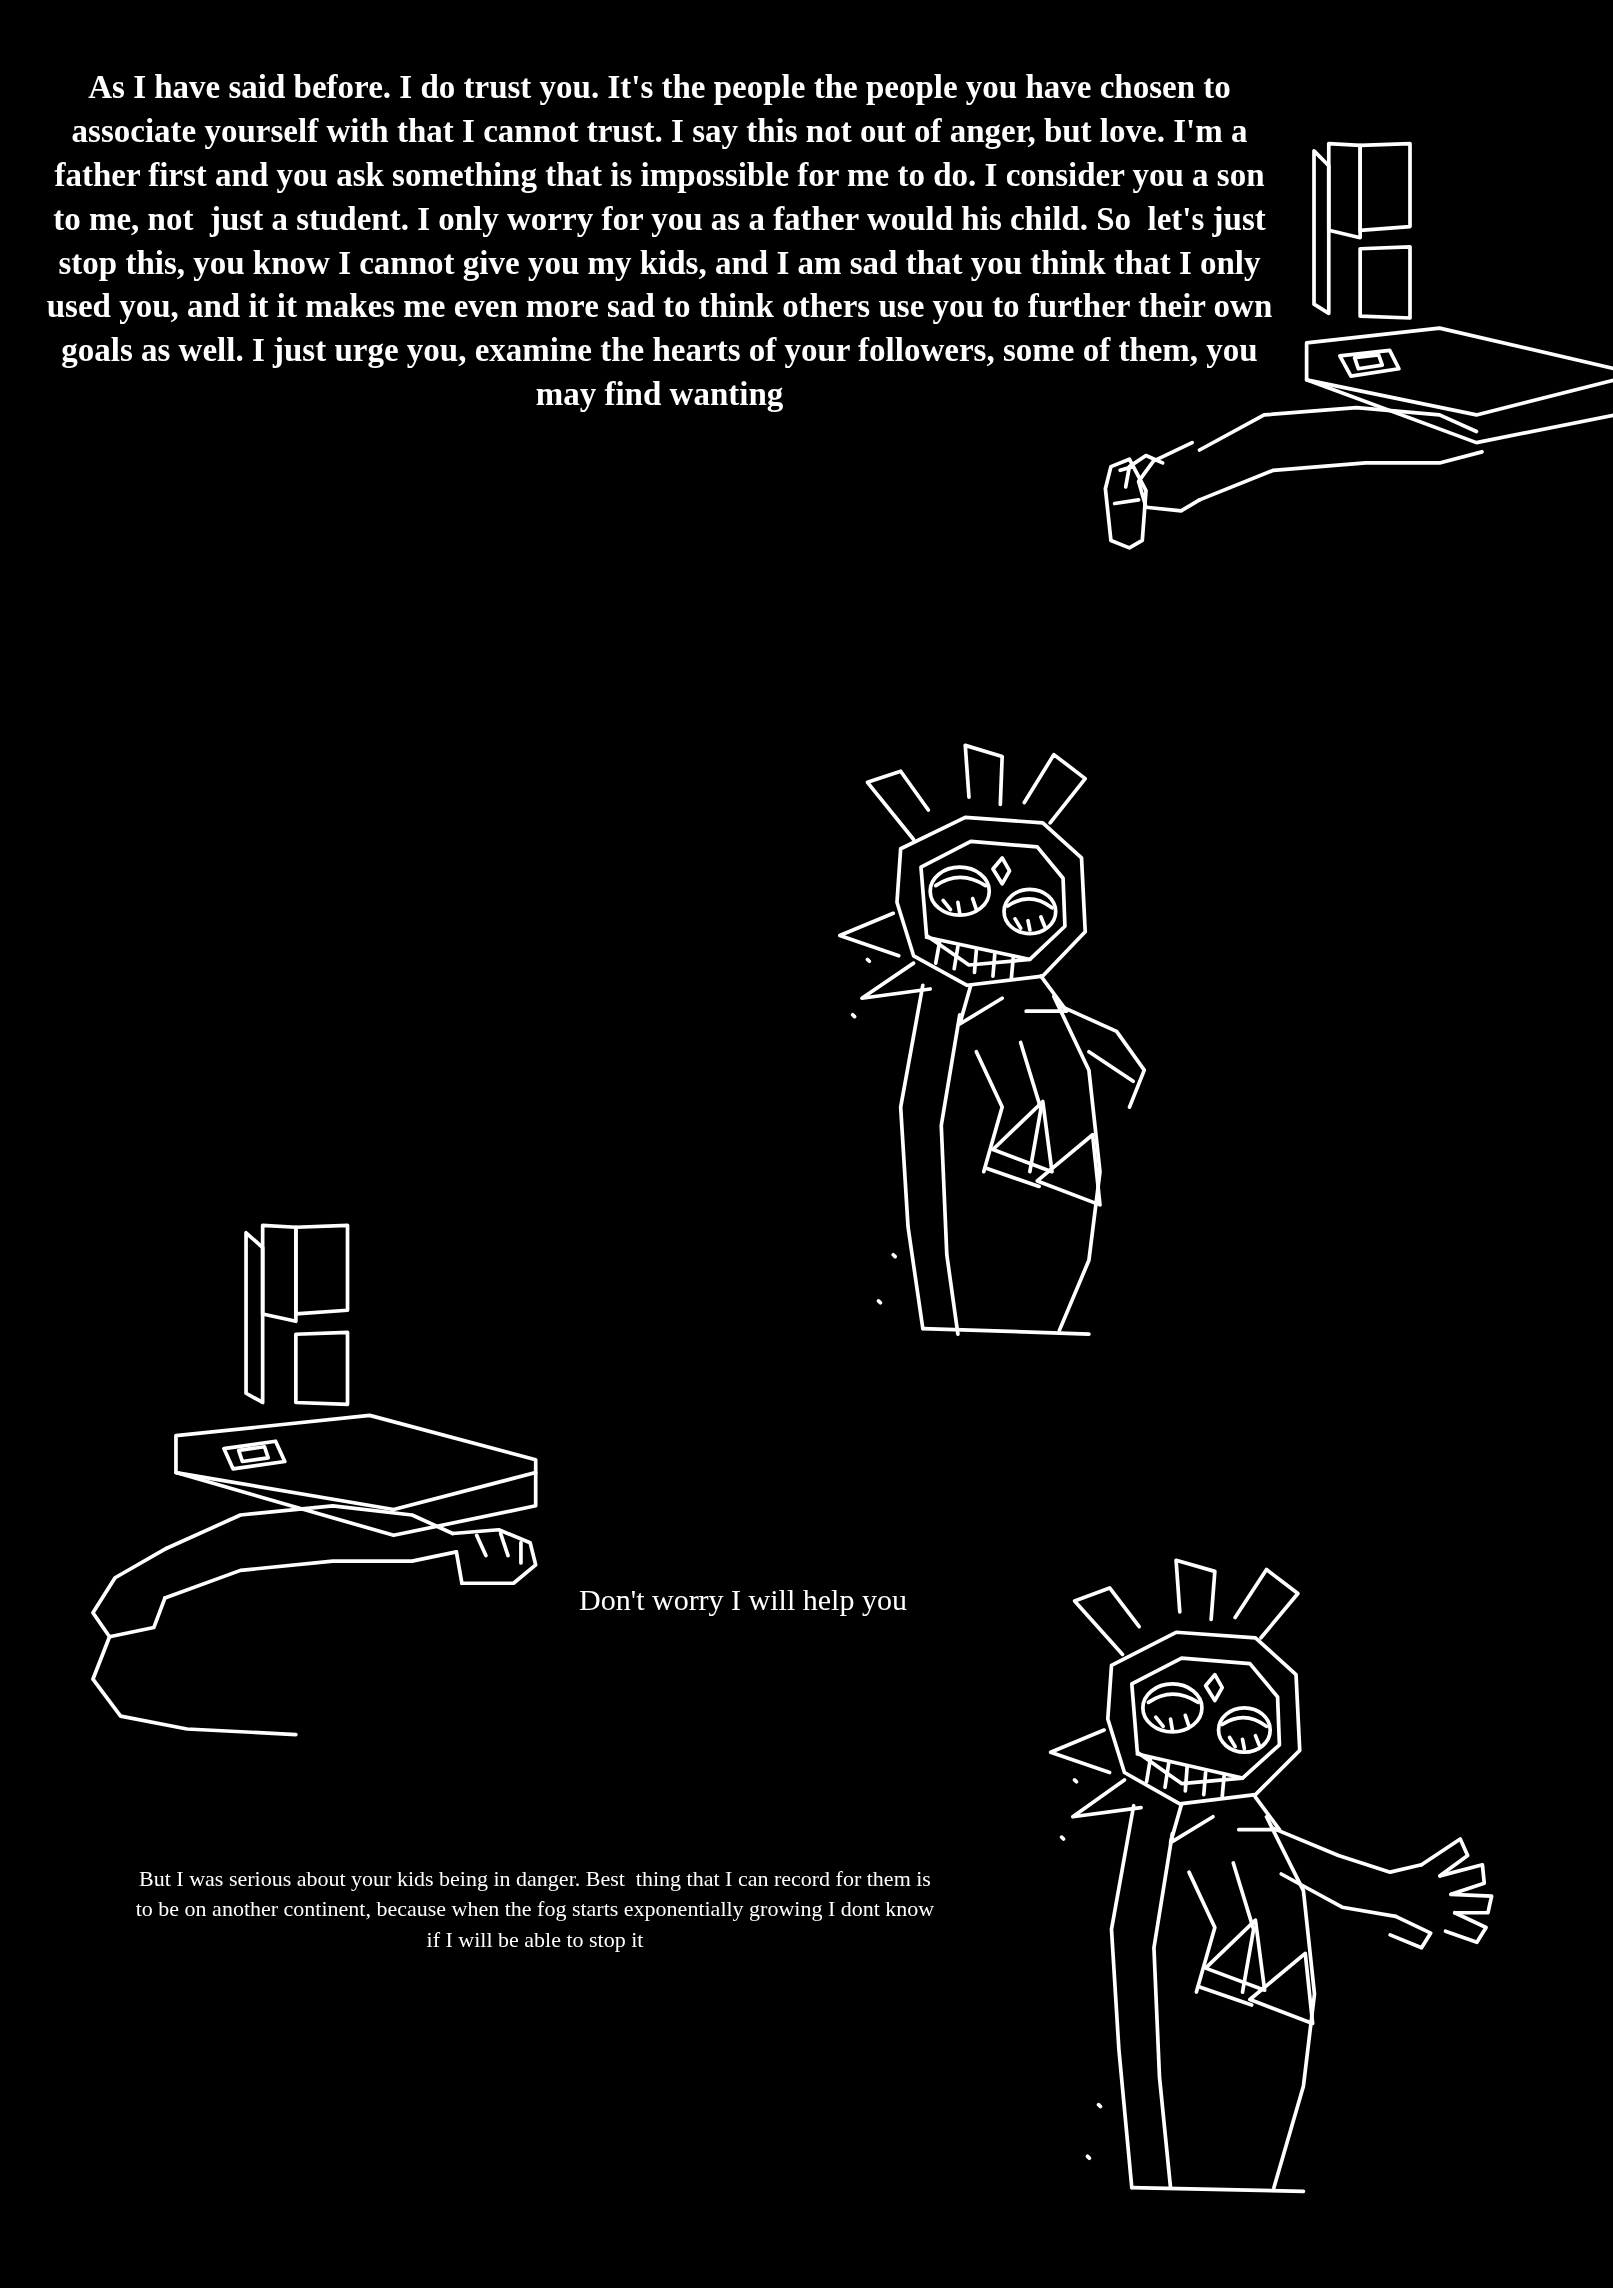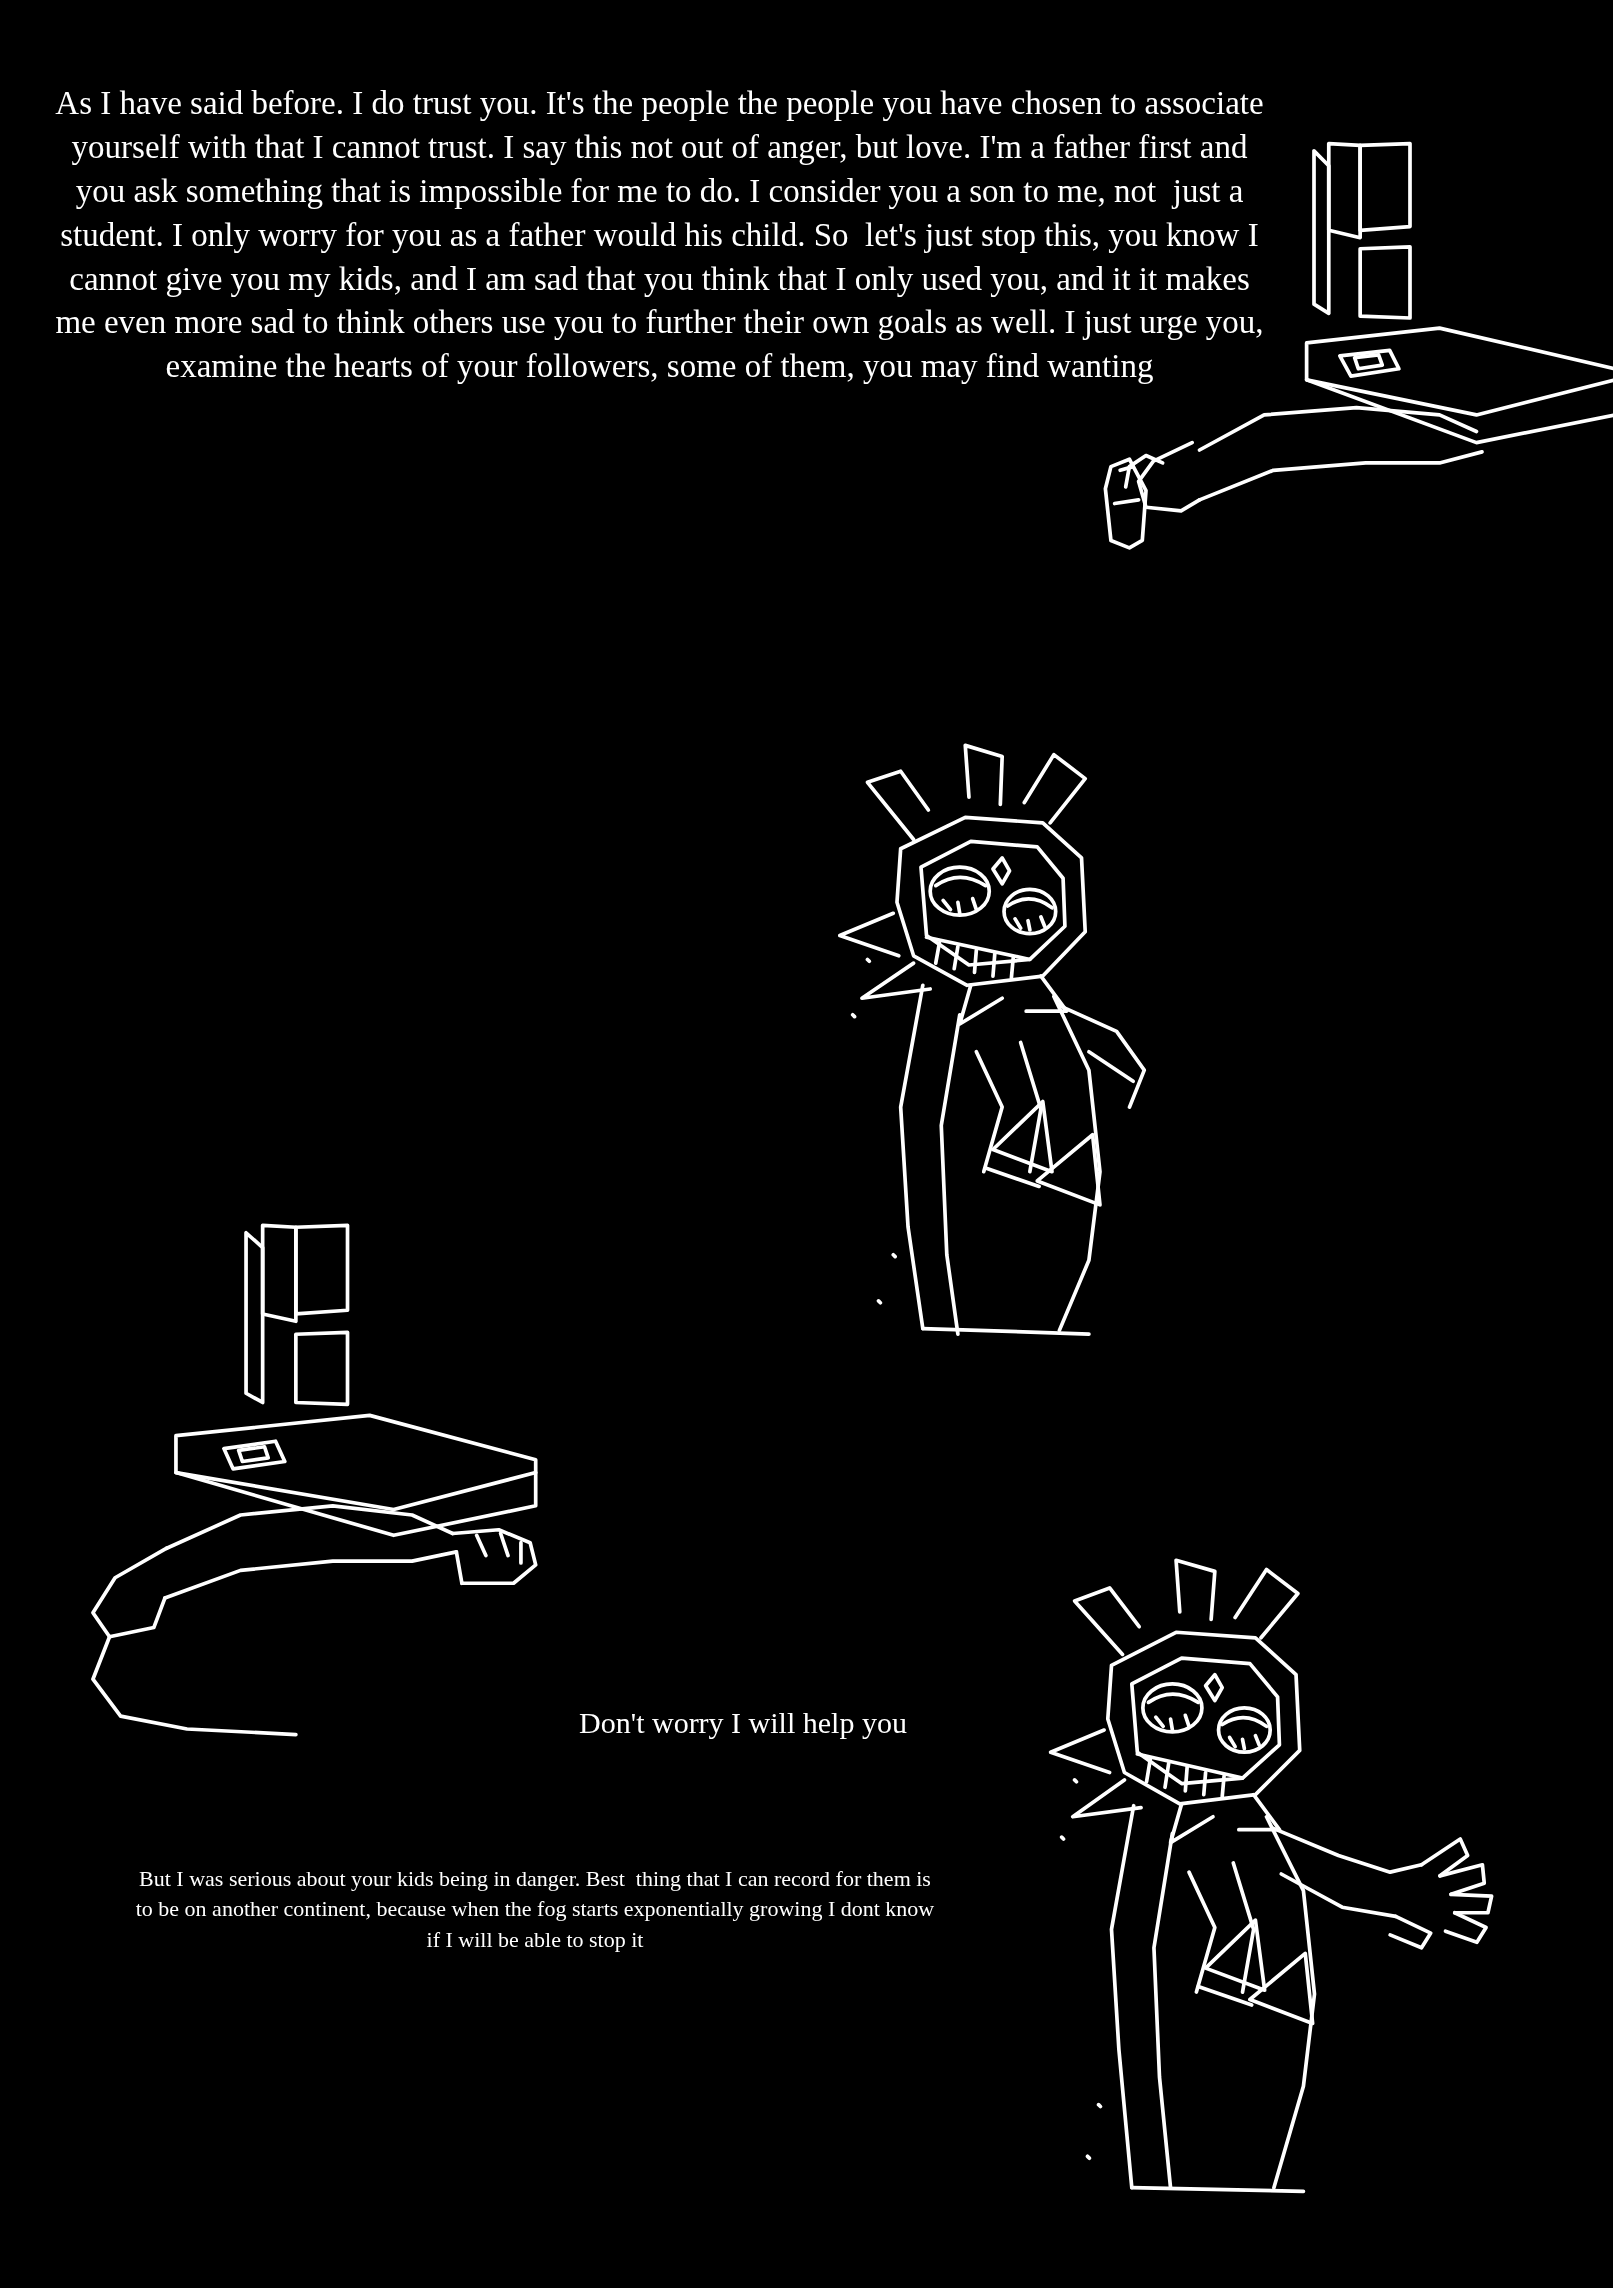--- a/index.html
+++ b/index.html
@@ -20,25 +20,26 @@
     position: absolute;
     color: #ffffff;
     text-align: center;
     line-height: 1.30;
     white-space: pre-wrap;
   }
 
   
   #narration-top {
     left: 46px;
-    top: 82px;
+    top: 66px;
     width: 1227px;
     font-size: 33px;
     line-height: 1.33;
     text-align: center;
+    font-weight: bold;
   }
 
   
   #followers-speech {
     left: 65px;
     top: 803px;
     width: 720px;
     font-size: 30px;
     line-height: 1.38;
   }
@@ -48,21 +49,21 @@
     left: 609px;
     top: 1384px;
     width: 877px;
     font-size: 30px;
     line-height: 1.38;
   }
 
   
   #dontworry-speech {
     left: 517px;
-    top: 1702px;
+    top: 1579px;
     width: 452px;
     font-size: 30px;
     line-height: 1.38;
   }
 
   
   #danger-speech {
     left: 129px;
     top: 1864px;
     width: 812px;

